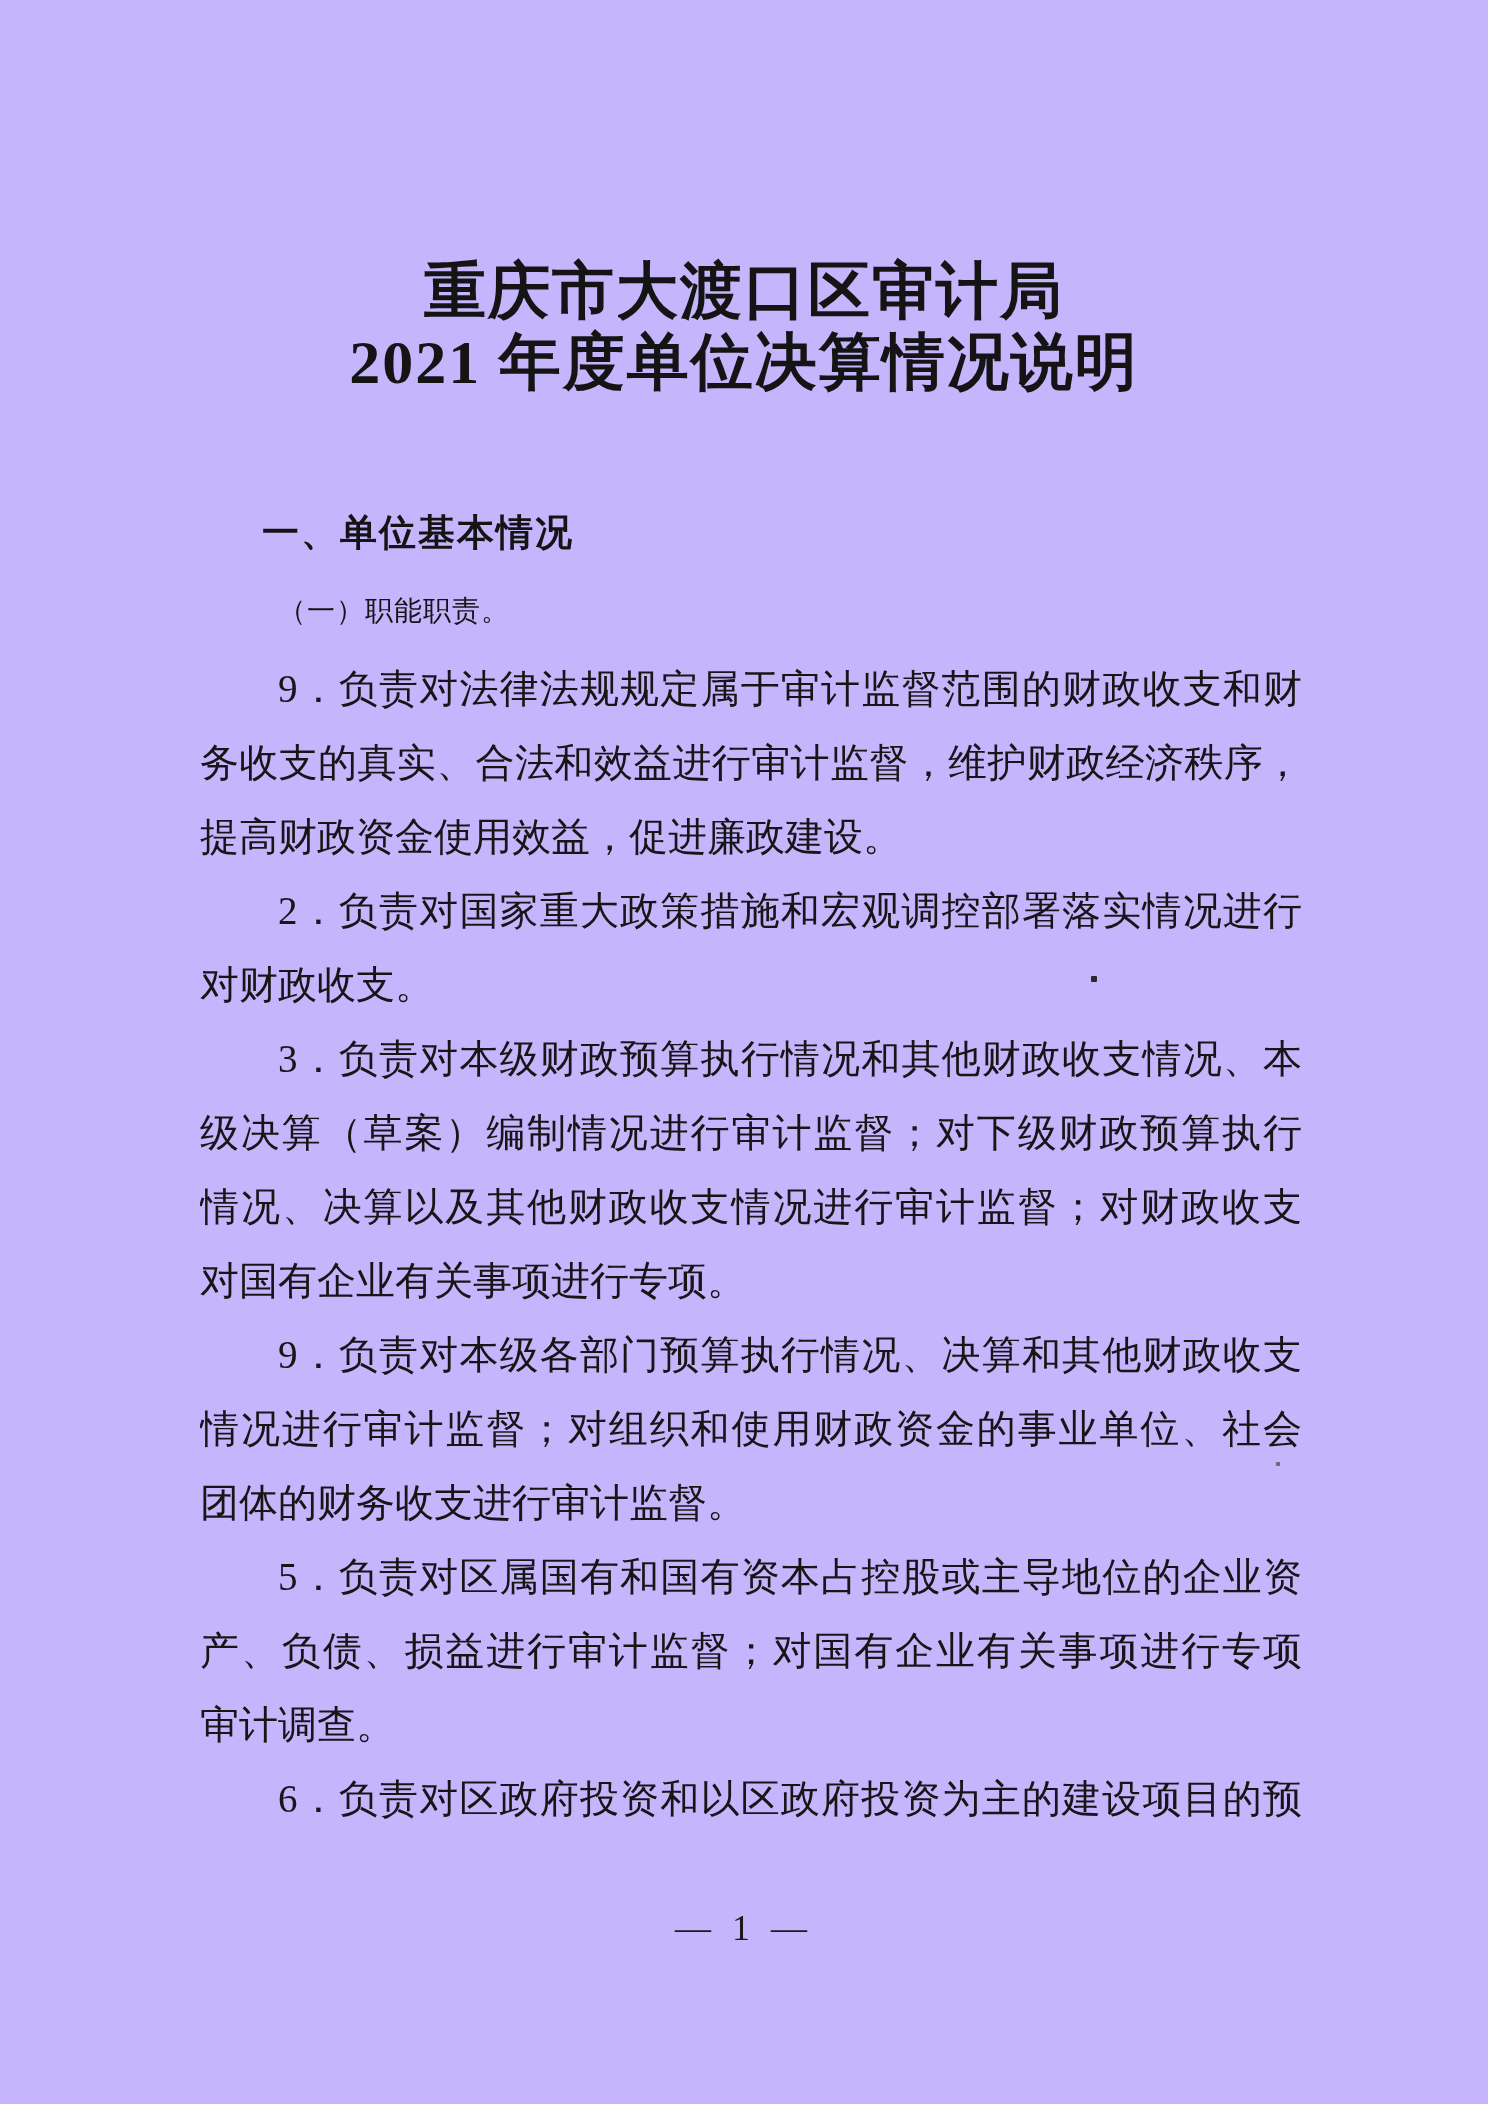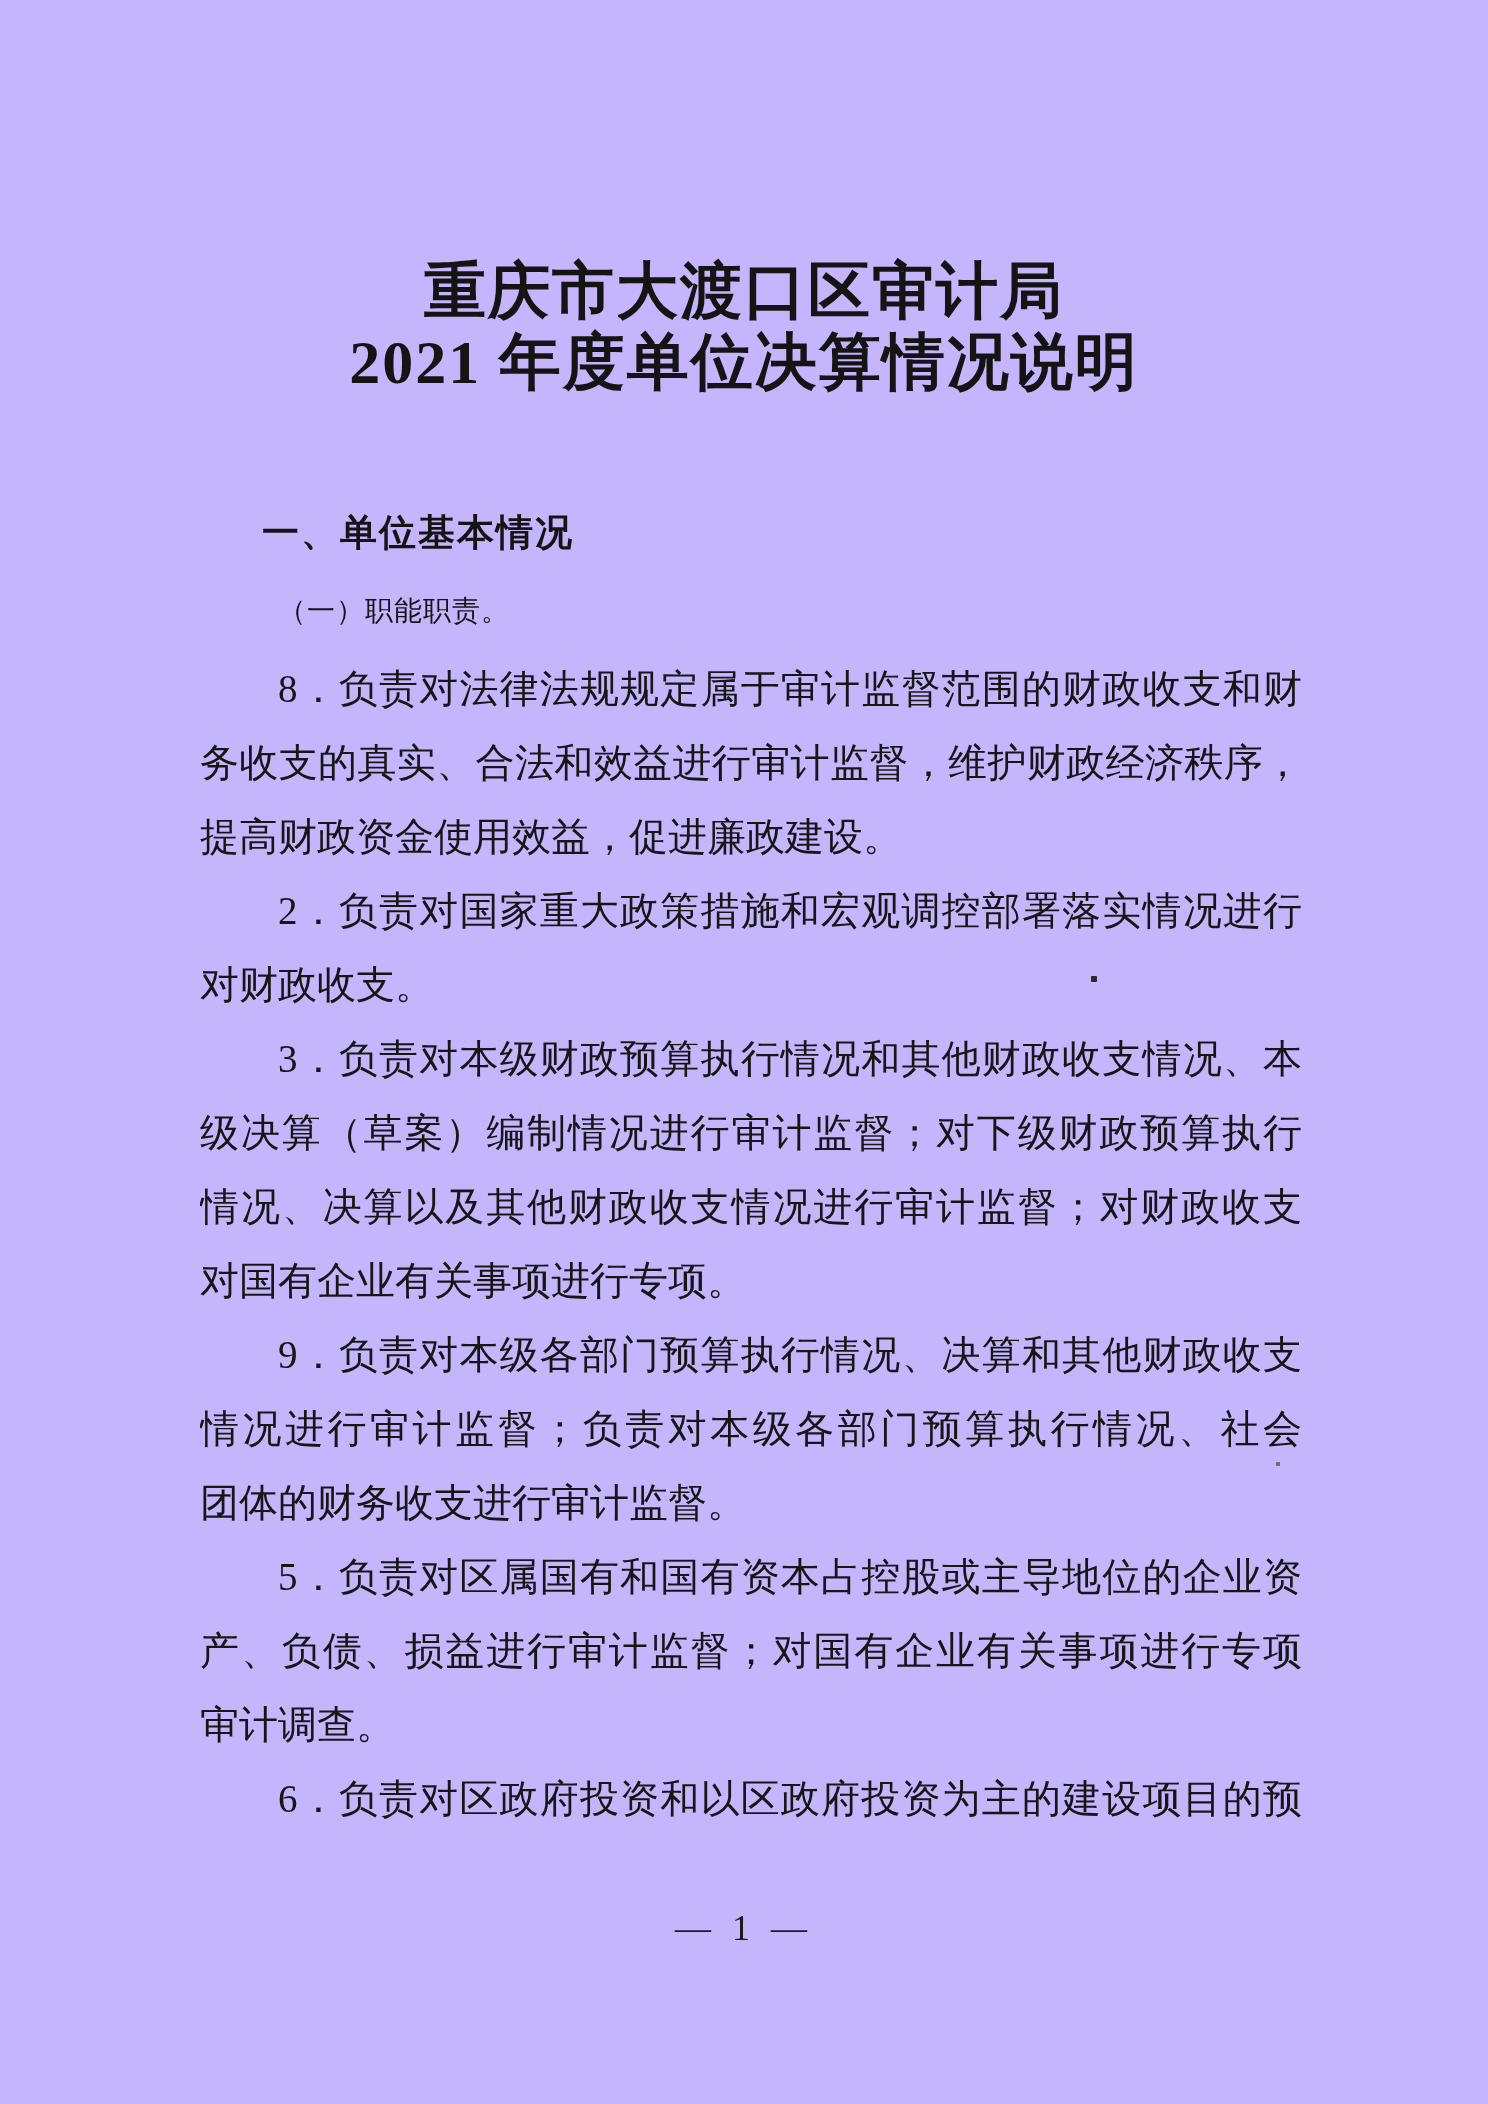--- a/index.html
+++ b/index.html
@@ -78,31 +78,31 @@
 
   <div class="title-line l1">重庆市大渡口区审计局</div>
 
   <div class="title-line l2">2021 年度单位决算情况说明</div>
 
   <div class="section-heading">一、单位基本情况</div>
 
   <div class="subsection-heading">（一）职能职责。</div>
 
   <div class="body-text">
-    <div class="bline indent">8．负责对法律法规规定属于审计监督范围的财政收支和财</div>
+    <div class="bline indent">9．负责对法律法规规定属于审计监督范围的财政收支和财</div>
     <div class="bline">务收支的真实、合法和效益进行审计监督，维护财政经济秩序，</div>
     <div class="bline end">提高财政资金使用效益，促进廉政建设。</div>
     <div class="bline indent">2．负责对国家重大政策措施和宏观调控部署落实情况进行</div>
     <div class="bline end">对财政收支。</div>
     <div class="bline indent">3．负责对本级财政预算执行情况和其他财政收支情况、本</div>
     <div class="bline">级决算（草案）编制情况进行审计监督；对下级财政预算执行</div>
     <div class="bline">情况、决算以及其他财政收支情况进行审计监督；对财政收支</div>
     <div class="bline end">对国有企业有关事项进行专项。</div>
     <div class="bline indent">9．负责对本级各部门预算执行情况、决算和其他财政收支</div>
-    <div class="bline">情况进行审计监督；负责对本级各部门预算执行情况、社会</div>
+    <div class="bline">情况进行审计监督；对组织和使用财政资金的事业单位、社会</div>
     <div class="bline end">团体的财务收支进行审计监督。</div>
     <div class="bline indent">5．负责对区属国有和国有资本占控股或主导地位的企业资</div>
     <div class="bline">产、负债、损益进行审计监督；对国有企业有关事项进行专项</div>
     <div class="bline end">审计调查。</div>
     <div class="bline indent">6．负责对区政府投资和以区政府投资为主的建设项目的预</div>
   </div>
 
   <div class="footer">— 1 —</div>
 
   <div class="speck s1"></div>

